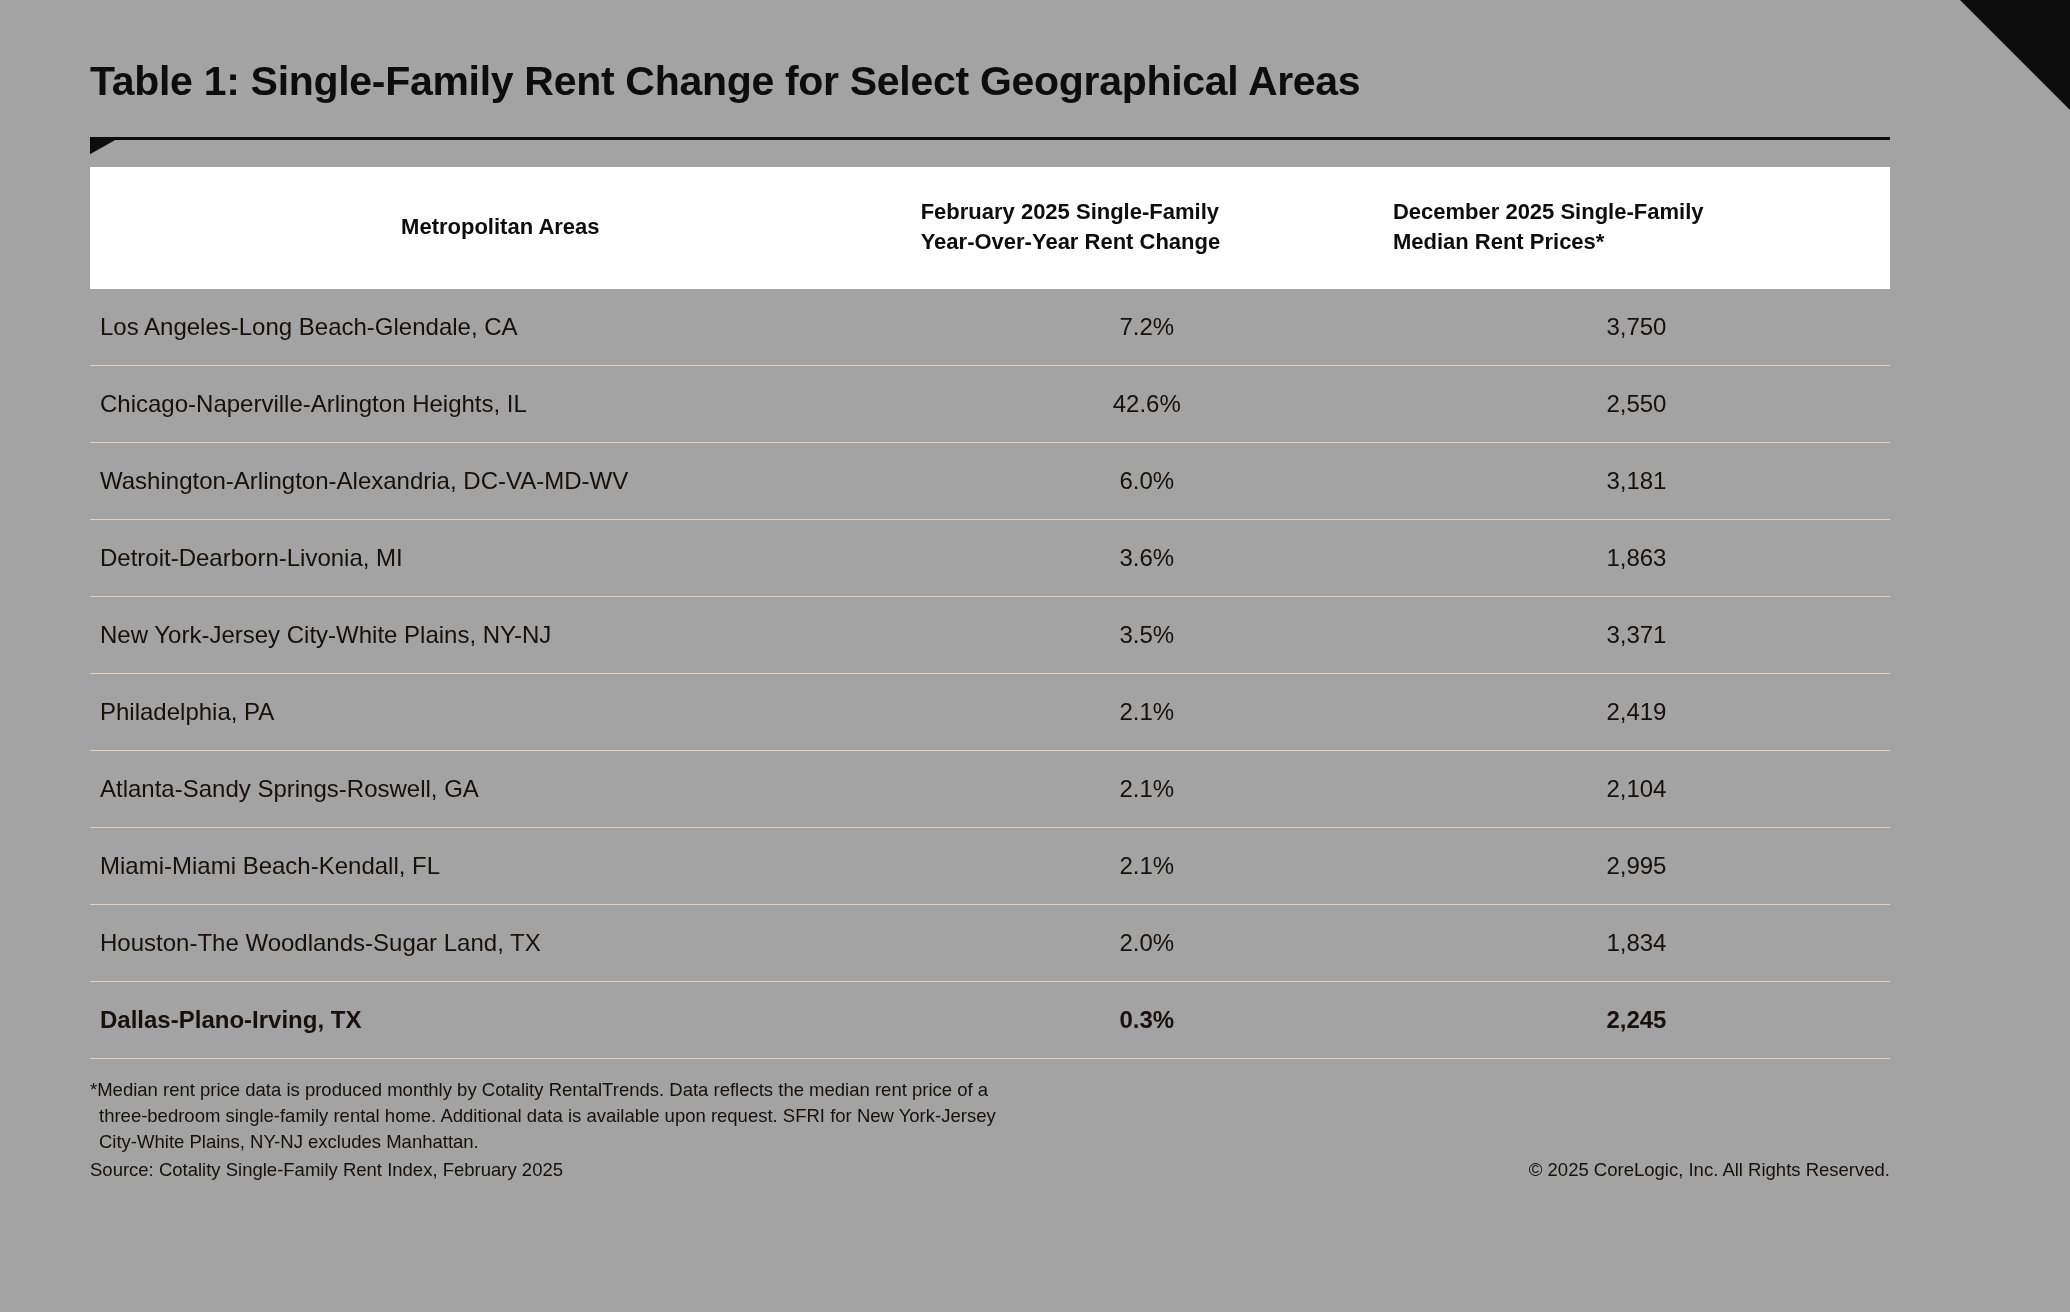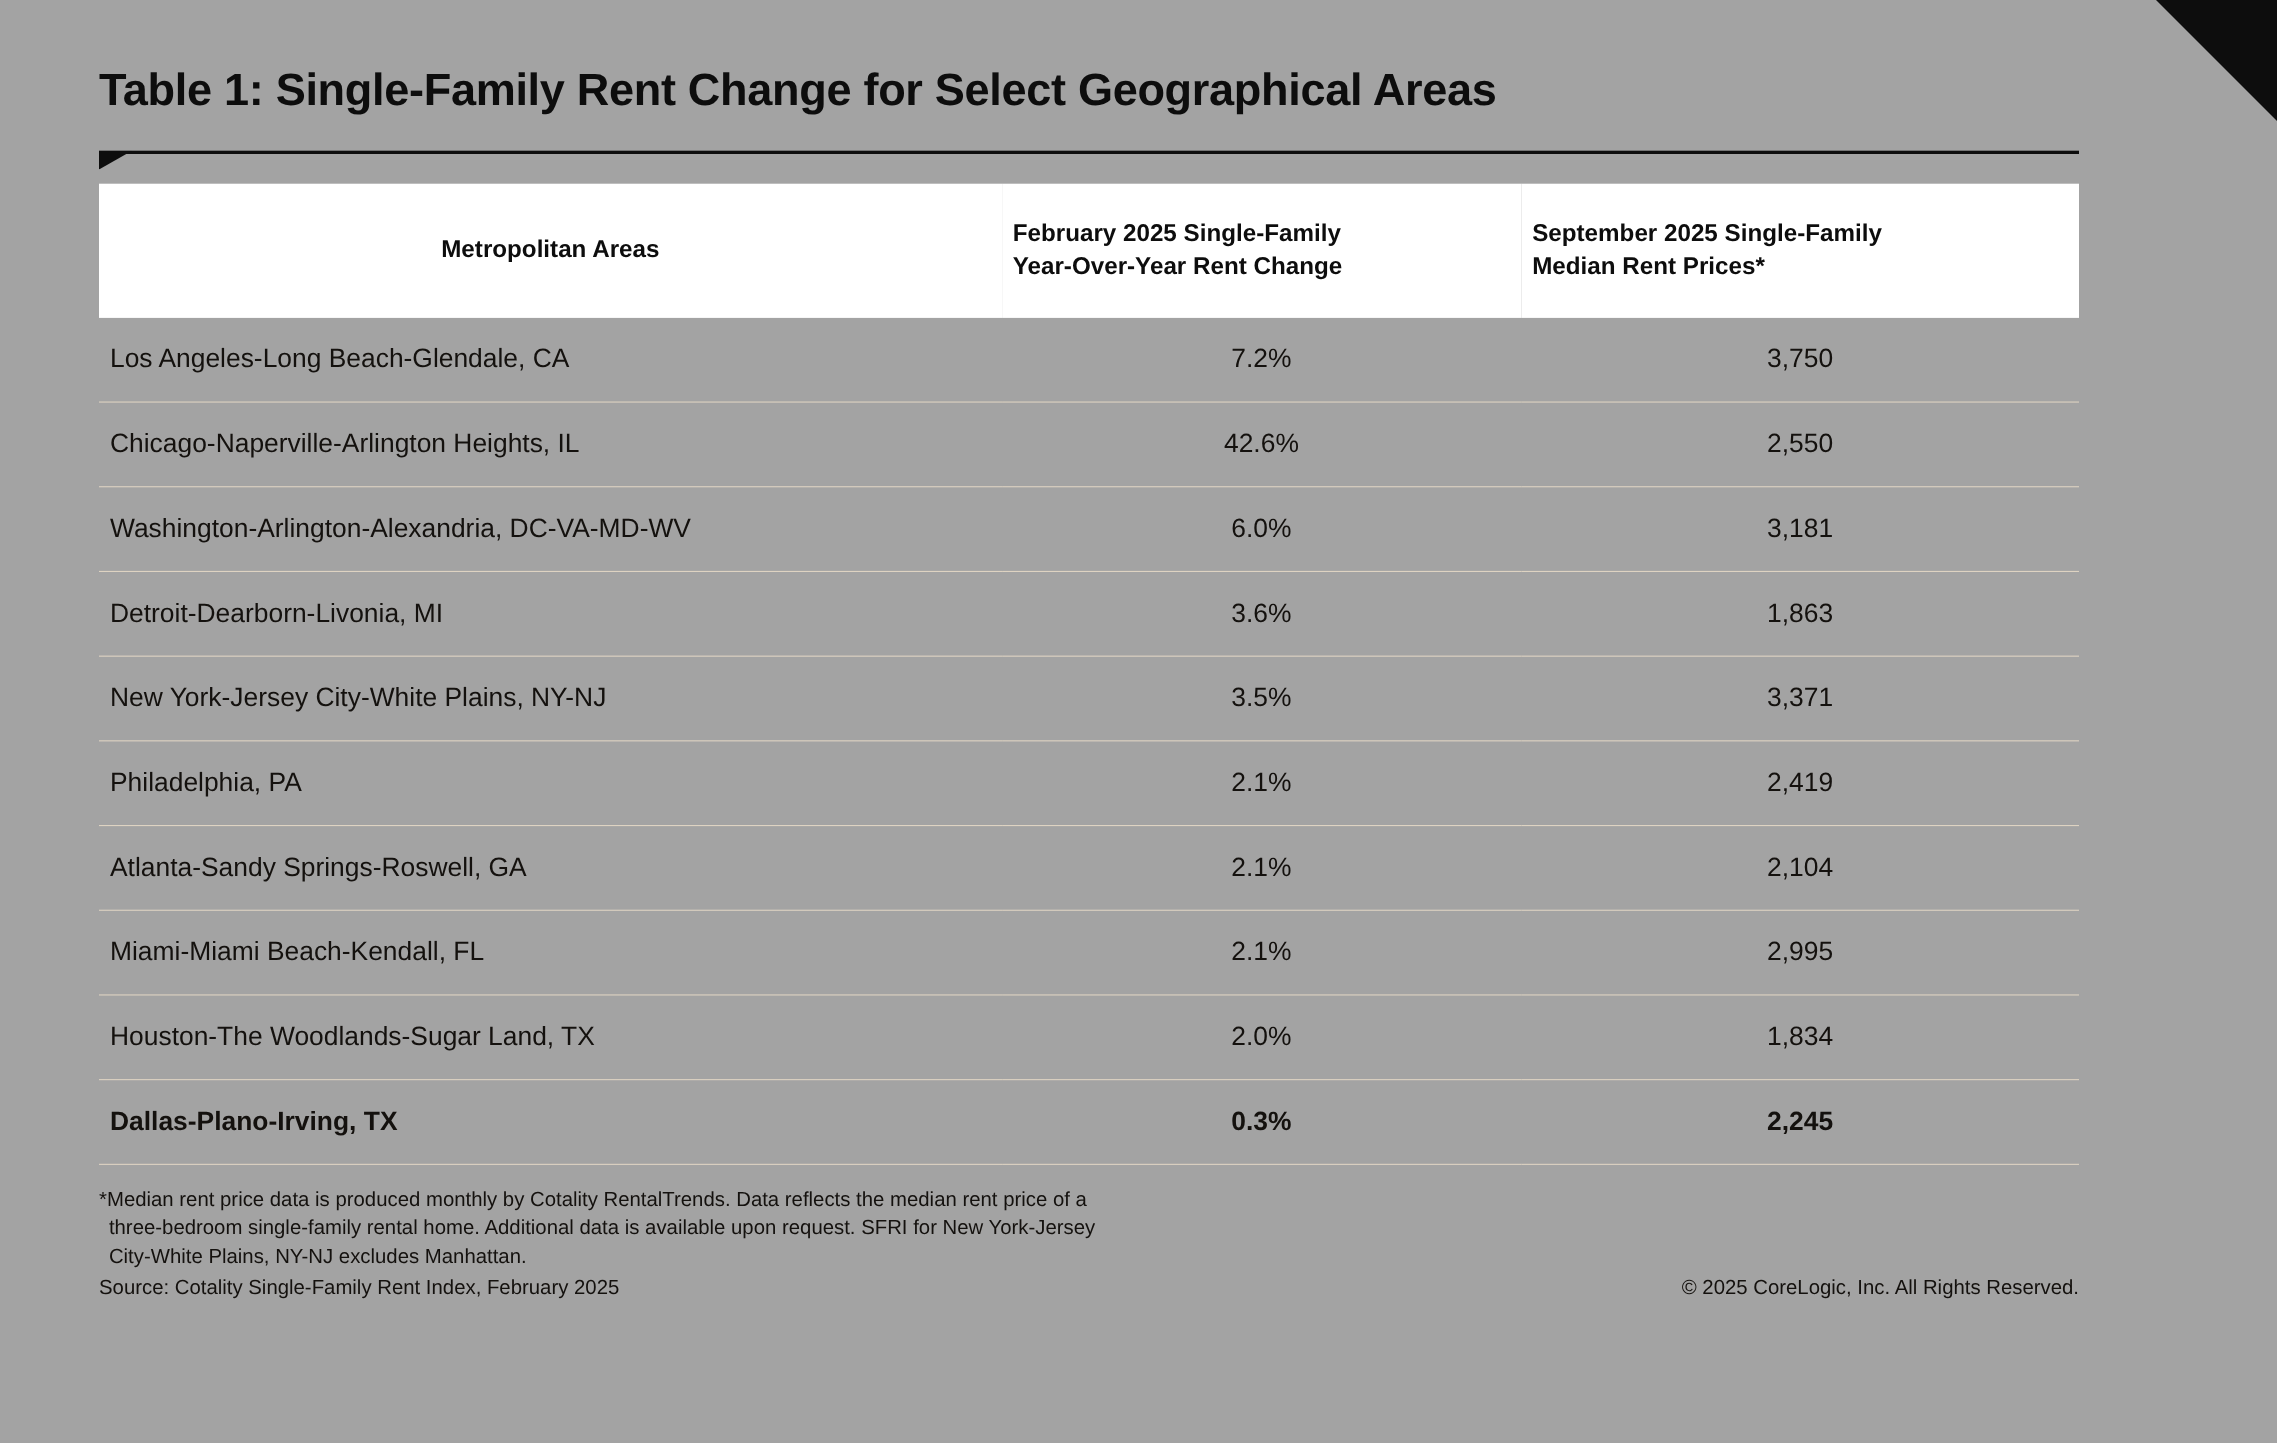--- a/index.html
+++ b/index.html
@@ -162,21 +162,21 @@
       <thead>
         <tr>
           <th class="col-area" style="width:46%;">
             <span>Metropolitan Areas</span>
           </th>
           <th style="width:26%;">
             <div>February 2025 Single-Family</div>
             <div>Year-Over-Year Rent Change</div>
           </th>
           <th style="width:28%;">
-            <div>September 2025 Single-Family</div>
+            <div>December 2025 Single-Family</div>
             <div>Median Rent Prices*</div>
           </th>
         </tr>
       </thead>
       <tbody>
         <tr>
           <td class="col-area">Los Angeles-Long Beach-Glendale, CA</td>
           <td class="col-num">7.2%</td>
           <td class="col-num">3,750</td>
         </tr>

